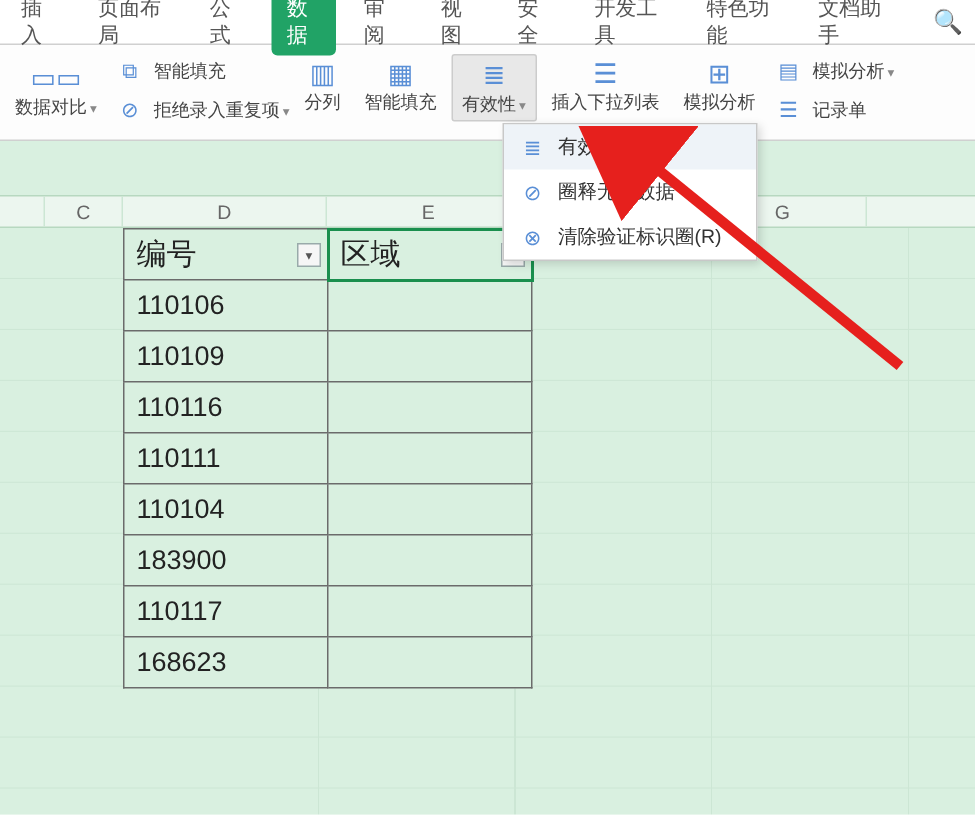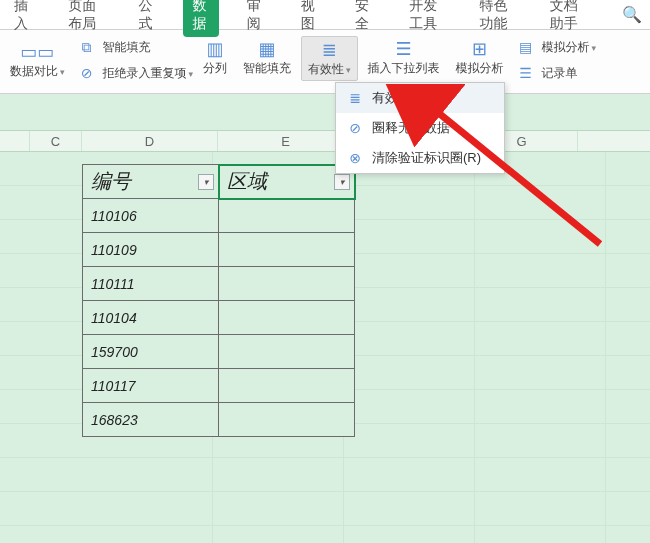--- a/index.html
+++ b/index.html
@@ -13,21 +13,21 @@
     overflow: hidden;
     position: relative;
   }
   
   .tabs {
     display: flex;
     align-items: center;
     height: 30px;
     padding-left: 4px;
     border-bottom: 1px solid #d0d0d0;
-    gap: 18px;
+    gap: 8px;
     background: #fff;
   }
   .tab {
     padding: 4px 10px;
     font-size: 14px;
     color: #555;
     cursor: pointer;
   }
   .tab.active {
     background: #21a366;
@@ -116,31 +116,30 @@
     position: absolute;
     top: 58px;
     left: 0; right: 0; bottom: 0;
     background:
       repeating-linear-gradient(to bottom, transparent 0, transparent 33px, #cce6d4 33px, #cce6d4 34px),
       repeating-linear-gradient(to right, transparent 0, transparent 130px, #cce6d4 130px, #cce6d4 131px);
     background-position: 30px 0, 82px 0;
   }
   .data-table {
     position: absolute;
-    top: 70px;
+    top: 58px;
     left: 82px;
     border-collapse: collapse;
-    font-style: italic;
   }
   .data-table th, .data-table td {
     border: 1px solid #6b6b6b;
     background: #d9f0e0;
     height: 34px;
     padding: 0 8px;
-    font-size: 14px;
+    font-size: 18px;
     color: #222;
     text-align: left;
     font-weight: normal;
   }
   .data-table th { position: relative; font-size: 20px; }
   .col-d { width: 136px; }
   .col-e { width: 136px; margin-left: 36px; }
   .filter-caret {
     position: absolute;
     right: 4px; top: 50%; transform: translateY(-50%);
@@ -281,29 +280,33 @@
       <tbody id="tbody">
         <tr>
           <td class="col-d">110106</td>
           <td class="col-e"></td>
         </tr>
         <tr>
           <td class="col-d">110109</td>
           <td class="col-e"></td>
         </tr>
         <tr>
+          <td class="col-d">110116</td>
+          <td class="col-e"></td>
+        </tr>
+        <tr>
           <td class="col-d">110111</td>
           <td class="col-e"></td>
         </tr>
         <tr>
           <td class="col-d">110104</td>
           <td class="col-e"></td>
         </tr>
         <tr>
-          <td class="col-d">159700</td>
+          <td class="col-d">183900</td>
           <td class="col-e"></td>
         </tr>
         <tr>
           <td class="col-d">110117</td>
           <td class="col-e"></td>
         </tr>
         <tr>
           <td class="col-d">168623</td>
           <td class="col-e"></td>
         </tr>

